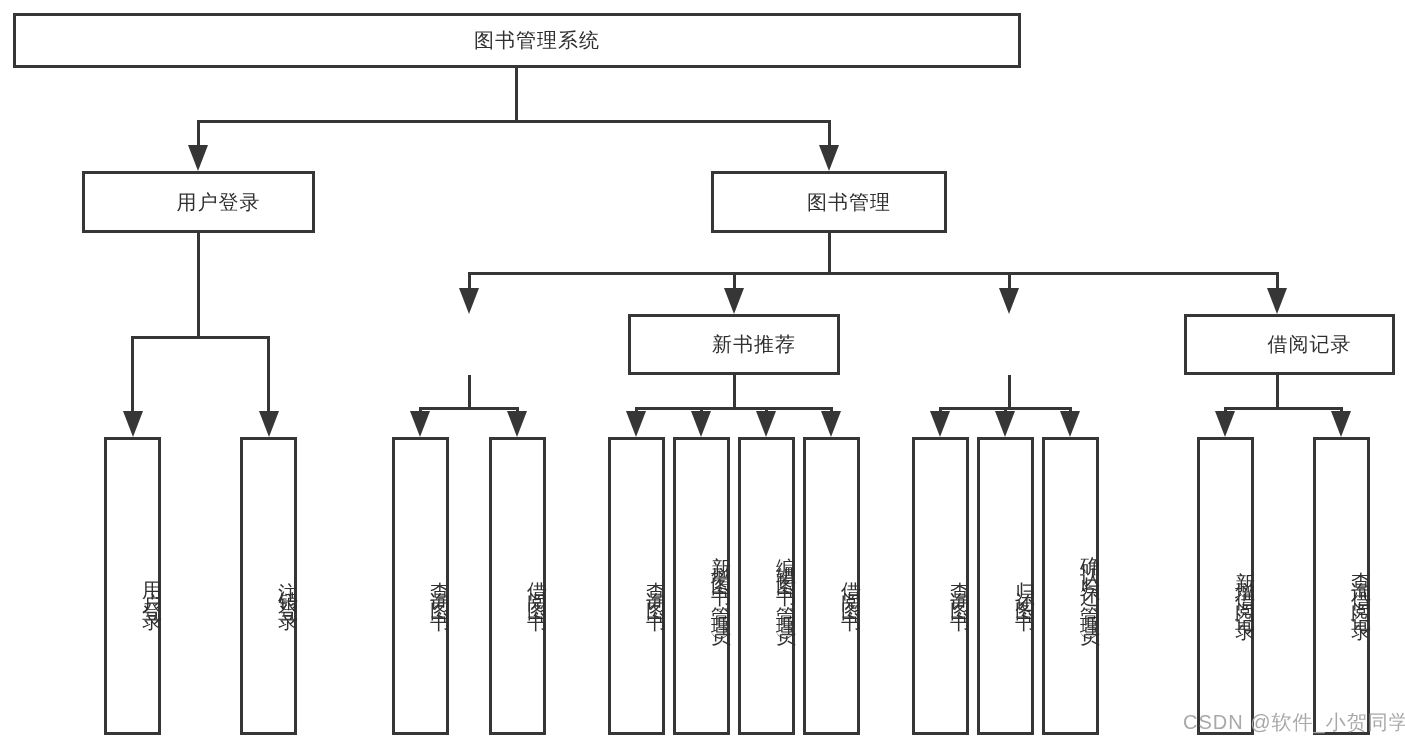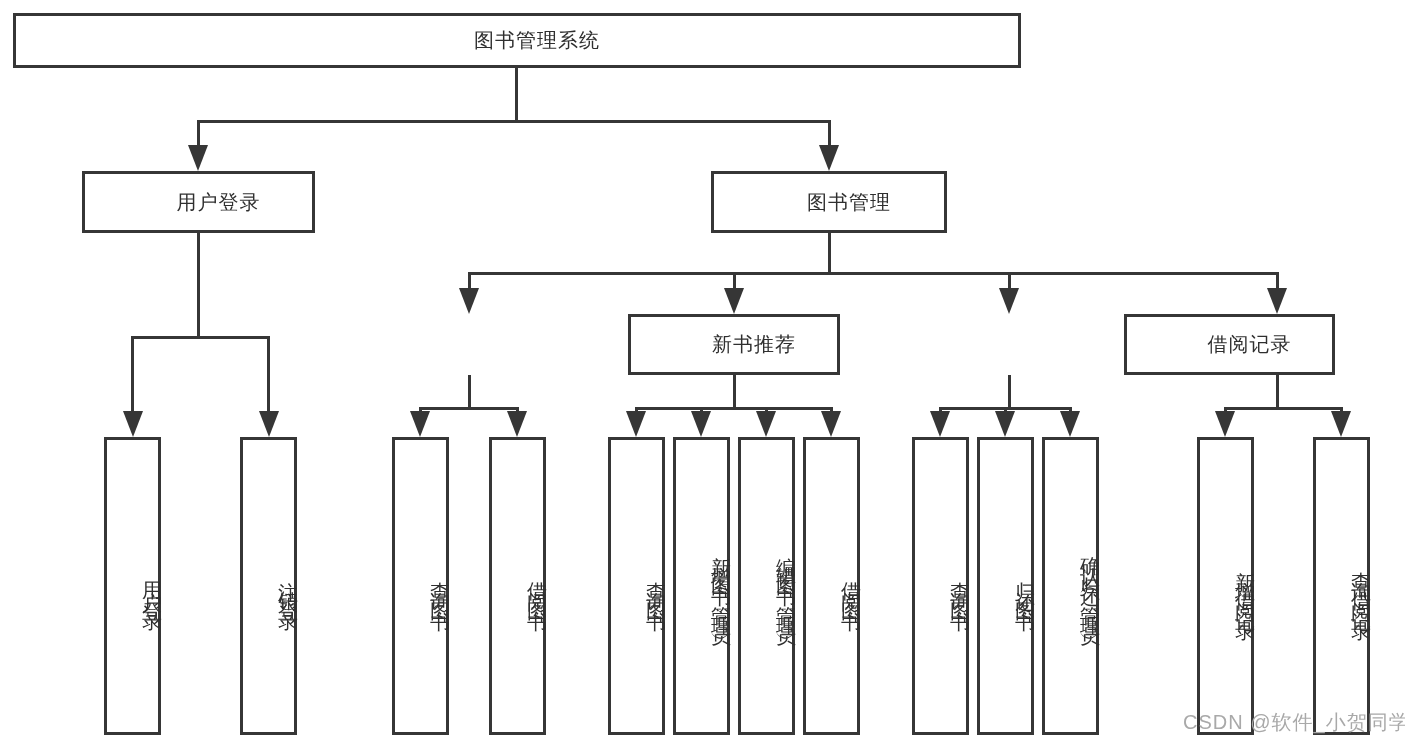--- a/index.html
+++ b/index.html
@@ -77,21 +77,21 @@
   <div class="line-v" style="left:1008px;top:272px;height:22px"></div>
   <div class="line-v" style="left:1276px;top:272px;height:22px"></div>
   <div class="arrow" style="left:459px;top:288px"></div>
   <div class="arrow" style="left:724px;top:288px"></div>
   <div class="arrow" style="left:999px;top:288px"></div>
   <div class="arrow" style="left:1267px;top:288px"></div>
 
   <div class="box" style="left:628px;top:314px;width:212px;height:61px">
     <span>新书推荐</span>
   </div>
-  <div class="box" style="left:1124px;top:314px;width:211px;height:61px">
+  <div class="box" style="left:1184px;top:314px;width:211px;height:61px">
     <span>借阅记录</span>
   </div>
 
   <div class="line-v" style="left:468px;top:375px;height:35px"></div>
   <div class="line-h" style="left:419px;top:407px;width:100px"></div>
   <div class="line-v" style="left:419px;top:407px;height:10px"></div>
   <div class="line-v" style="left:516px;top:407px;height:10px"></div>
   <div class="arrow" style="left:410px;top:411px"></div>
   <div class="arrow" style="left:507px;top:411px"></div>
 

